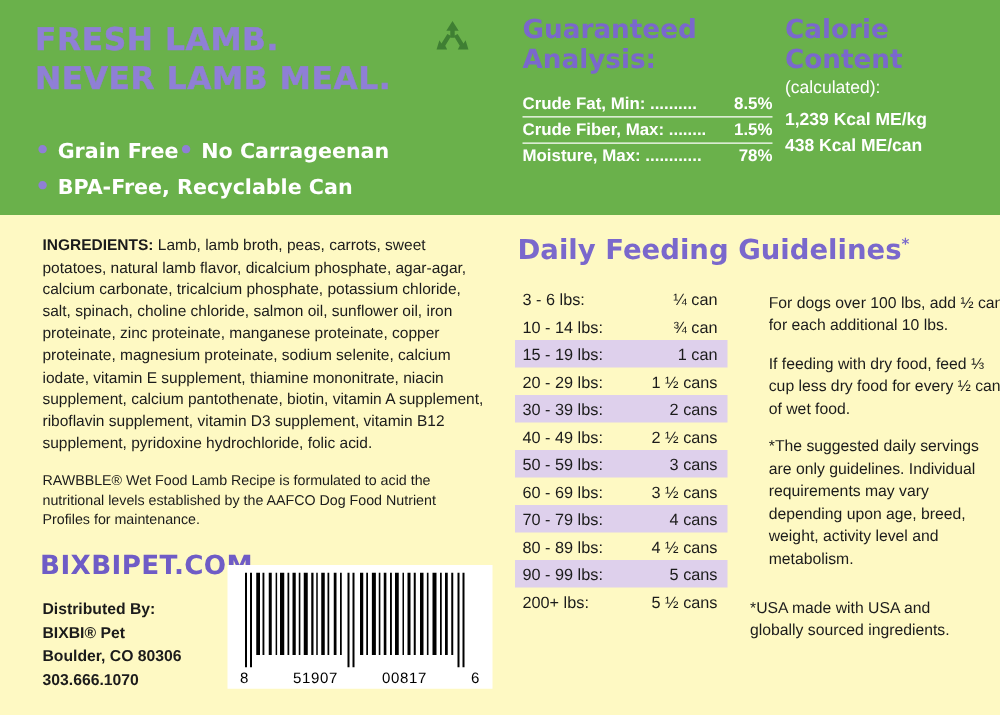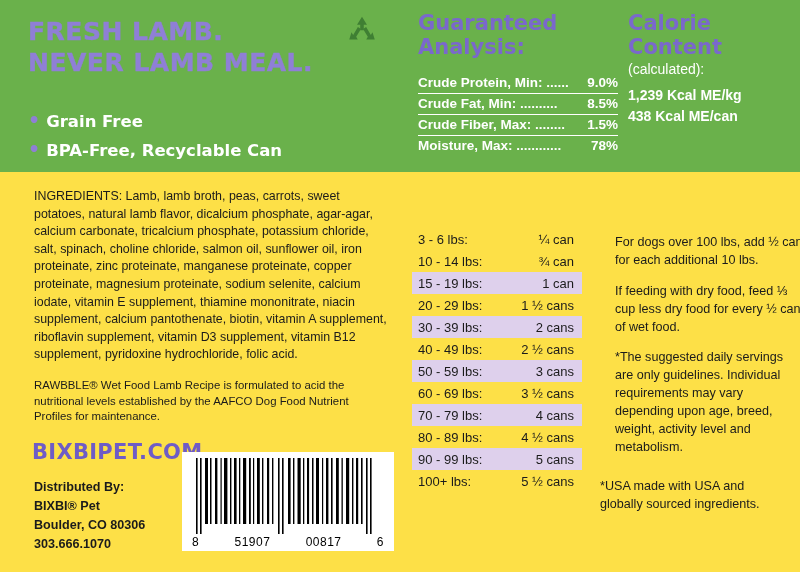--- a/index.html
+++ b/index.html
@@ -10,21 +10,21 @@
     width: 800px;
     height: 572px;
     font-family: "Liberation Sans", sans-serif;
     background: #ffffff;
     overflow: hidden;
   }
   .label {
     position: relative;
     width: 800px;
     height: 572px;
-    background: #fde047;
+    background: #fef9c3;
   }
   
   .top-band {
     position: absolute;
     left: 0; top: 0;
     width: 800px;
     height: 172px;
     background: #6ab14b;
     box-sizing: border-box;
   }
@@ -134,21 +134,21 @@
     left: 34px;
     top: 188px;
     width: 360px;
     font-family: "Liberation Sans", sans-serif;
     font-size: 12.4px;
     line-height: 1.42;
     color: #1b1b1b;
     text-align: left;
   }
   .ingredients b {
-    font-weight: normal;
+    font-weight: bold;
   }
   .aafco {
     position: absolute;
     left: 34px;
     top: 378px;
     width: 330px;
     font-family: "Liberation Sans", sans-serif;
     font-size: 11.4px;
     line-height: 1.38;
     color: #1b1b1b;
@@ -267,42 +267,39 @@
   <div class="top-band">
 
     <div class="headline">
       <div class="headline-line">FRESH LAMB.</div>
       <div class="headline-line">NEVER LAMB MEAL.</div>
     </div>
 
     <div class="bullets">
       <div class="bullet-row">
         <span class="bullet">Grain Free</span>
+        <span class="bullet">No Carrageenan</span>
       </div>
       <div class="bullet-row">
         <span class="bullet">BPA-Free, Recyclable Can</span>
       </div>
     </div>
 
     <svg class="recycle-icon" viewBox="0 0 48 48">
       <g fill="#3f7f33">
         <path d="M24 4 L31 15 L26.5 15 L26.5 23 L21.5 23 L21.5 15 L17 15 Z"></path>
         <path d="M6 36 L18 36 L15.8 32 L22.5 21 L18.2 18.5 L11.5 29.5 L9.2 25.6 Z"></path>
         <path d="M42 36 L30 36 L32.2 32 L25.5 21 L29.8 18.5 L36.5 29.5 L38.8 25.6 Z" transform="translate(0,0)"></path>
       </g>
     </svg>
 
     <div class="ga">
       <div class="ga-title">Guaranteed</div>
       <div class="ga-title">Analysis:</div>
       <div class="ga-list">
-        <div class="ga-row">
-          <span class="ga-name">Crude Protein, Min: ......</span>
-          <span class="ga-val">9.0%</span>
-        </div>
         <div class="ga-row">
           <span class="ga-name">Crude Fat, Min: ..........</span>
           <span class="ga-val">8.5%</span>
         </div>
         <div class="ga-row">
           <span class="ga-name">Crude Fiber, Max: ........</span>
           <span class="ga-val">1.5%</span>
         </div>
         <div class="ga-row">
           <span class="ga-name">Moisture, Max: ............</span>
@@ -379,20 +376,23 @@
       </g>
     </svg>
     <div class="barcode-digits">
       <span>8</span>
       <span>51907</span>
       <span>00817</span>
       <span>6</span>
     </div>
   </div>
 
+  <div class="feeding-title">
+    <span>Daily Feeding Guidelines</span><sup>*</sup>
+  </div>
 
   <table class="feed-table">
     <tbody>
       <tr>
         <td>3 - 6 lbs:</td>
         <td class="amt">¼ can</td>
       </tr>
       <tr>
         <td>10 - 14 lbs:</td>
         <td class="amt">¾ can</td>
@@ -427,21 +427,21 @@
       </tr>
       <tr>
         <td>80 - 89 lbs:</td>
         <td class="amt">4 ½ cans</td>
       </tr>
       <tr class="alt">
         <td>90 - 99 lbs:</td>
         <td class="amt">5 cans</td>
       </tr>
       <tr>
-        <td>100+ lbs:</td>
+        <td>200+ lbs:</td>
         <td class="amt">5 ½ cans</td>
       </tr>
     </tbody>
   </table>
 
   <div class="notes">
     <p>For dogs over 100 lbs, add ½ can for each additional 10 lbs.</p>
     <p>If feeding with dry food, feed ⅓ cup less dry food for every ½ can of wet food.</p>
     <p>*The suggested daily servings are only guidelines. Individual requirements may vary depending upon age, breed, weight, activity level and metabolism.</p>
   </div>

